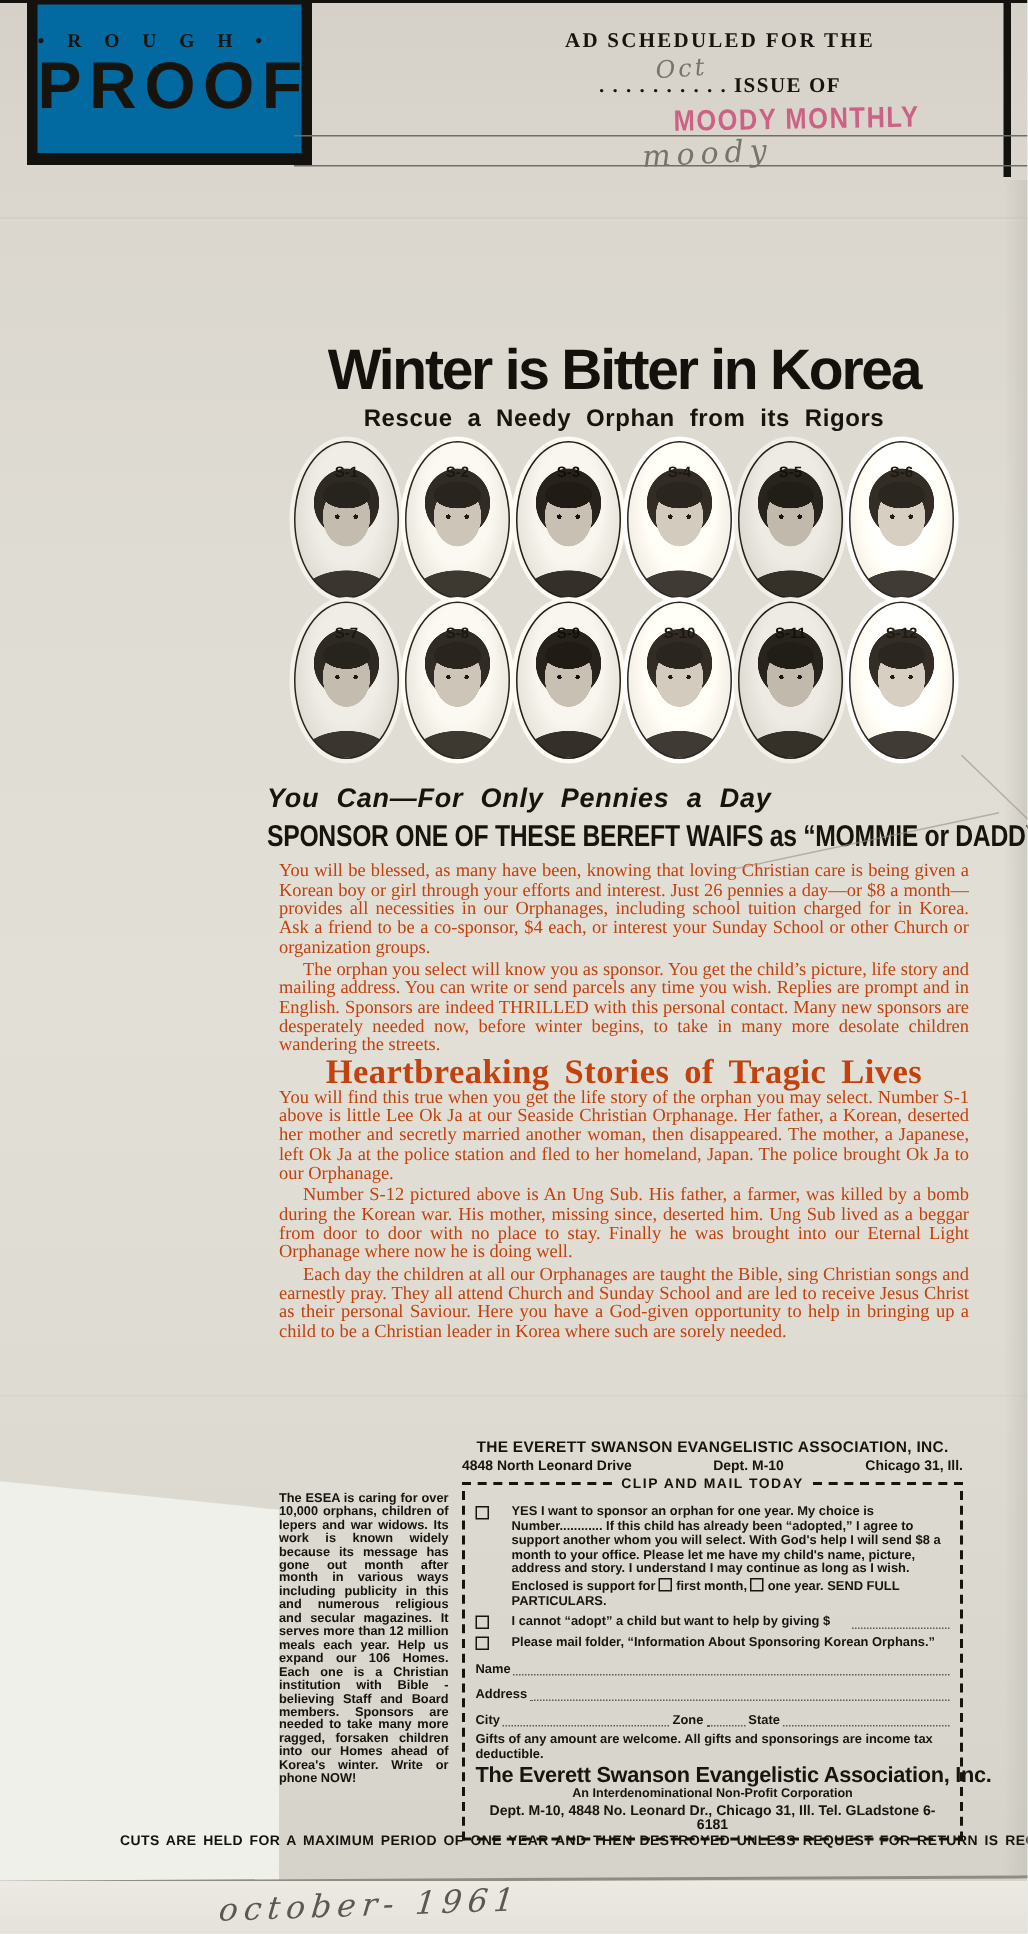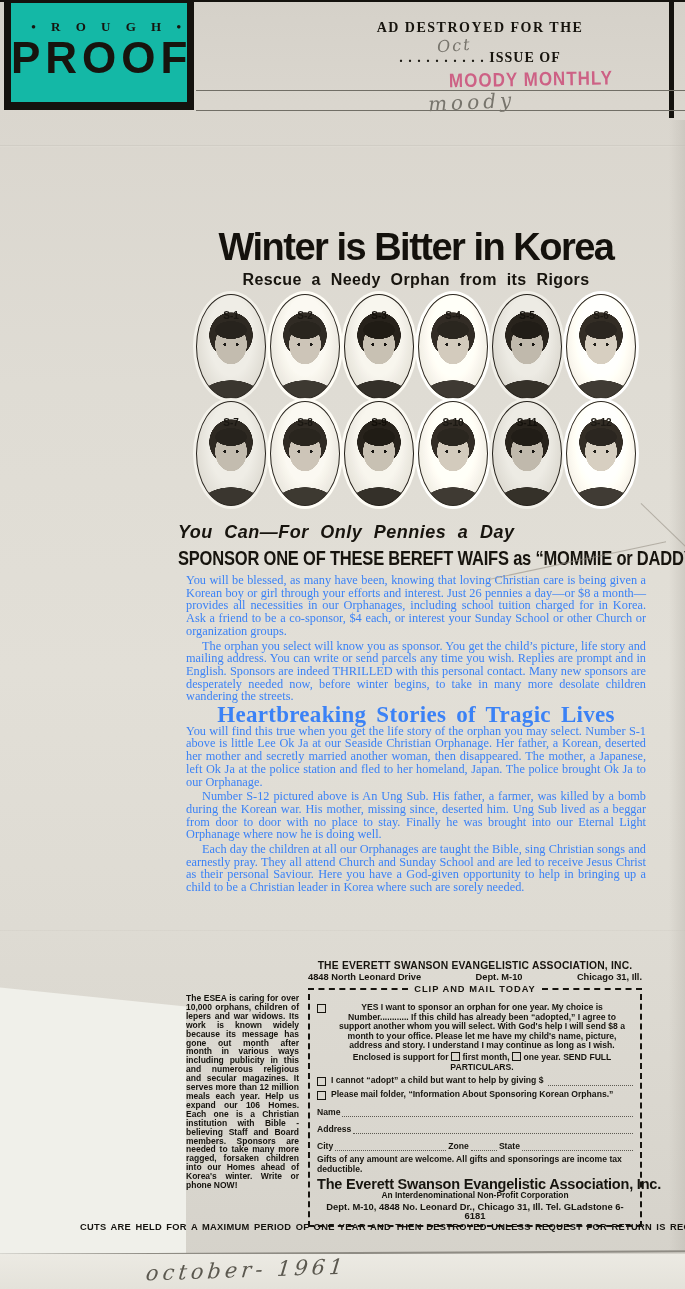--- a/index.html
+++ b/index.html
@@ -2,23 +2,23 @@
 <html><head>
 <meta charset="utf-8">
 <style>
   html,body{margin:0;padding:0;}
   body{width:685px;height:1289px;position:relative;overflow:hidden;
        font-family:"Liberation Sans",sans-serif;color:#17140e;
        background:linear-gradient(180deg,#d5d1c9 0%,#dad6ce 8%,#dfdcd4 30%,#e2dfd7 52%,#dedbd3 72%,#d8d5cd 92%,#d4d1c9 100%);}
   .abs{position:absolute;}
   
   .top-edge{left:0;top:0;width:685px;height:2px;background:#14120e;}
-  .proof-box{left:4px;top:0;width:176px;height:99px;border:4px solid #14120e;
+  .proof-box{left:18px;top:0;width:176px;height:99px;border:4px solid #14120e;
              border-left-width:7px;border-right-width:7px;border-bottom-width:8px;border-top-width:3px;
-             background:#14b8a6;text-align:right;}
+             background:#0369a1;text-align:left;}
   .rough{margin-top:16px;font-family:"Liberation Serif",serif;font-weight:bold;font-size:13px;letter-spacing:6px;}
   .proof{margin-top:1px;font-family:Liberation Sans, sans-serif;font-weight:bold;font-size:44px;line-height:44px;letter-spacing:5px;}
   .form-right-line{left:669px;top:0;width:5px;height:118px;background:#14120e;}
   .schedule{left:335px;top:20px;width:290px;text-align:center;font-family:"Liberation Serif",serif;font-weight:bold;}
   .sched-line1{font-size:14px;letter-spacing:1.5px;}
   .sched-line2{margin-top:14px;font-size:14px;letter-spacing:1px;}
   .rule{height:1px;background:#716e66;}
   .rule1{left:196px;top:90px;width:489px;}
   .rule2{left:196px;top:110px;width:489px;}
   .hand{color:#77746c;font-family:"DejaVu Serif",serif;font-style:italic;}
@@ -49,36 +49,36 @@
       radial-gradient(ellipse 33px 21px at 50% 103%, #3a362f 98%, transparent 100%),
       radial-gradient(ellipse at 50% 40%, #efede6 45%, #d1cdc3 100%);}
   .portrait:nth-child(2){filter:brightness(1.05);} .portrait:nth-child(3){filter:contrast(1.08);}
   .portrait:nth-child(4){filter:brightness(1.08);} .portrait:nth-child(5){filter:brightness(.97) contrast(1.05);}
   .portrait:nth-child(6){filter:brightness(1.1);}
   .child-label{position:absolute;top:15px;left:0;right:0;text-align:center;font-size:10px;font-weight:bold;color:#1a1712;}
   .tagline{text-align:left;margin-top:16px;font-size:18px;font-weight:bold;font-style:italic;word-spacing:6px;letter-spacing:.5px;}
   .sponsor-head{text-align:center;margin-top:4px;font-size:16.5px;font-weight:bold;letter-spacing:-.2px;
                 transform:scaleY(1.22);transform-origin:center top;white-space:nowrap;}
   .bodycopy{margin:8px 8px 0 8px;font-family:"Liberation Serif",serif;font-size:12.3px;line-height:12.7px;
-            text-align:justify;color:#3b82f6;}
+            text-align:justify;color:#c2410c;}
   .bodycopy p{margin:0 0 2px 0;}
   .bodycopy p.ind{text-indent:16px;}
   .stories-head{text-align:center;margin:6px 0 3px 0;font-size:23px;font-weight:bold;word-spacing:4px;letter-spacing:.3px;}
   
   .bottom{left:186px;top:960px;width:456px;display:flex;gap:9px;}
   .sidebar{width:113px;margin-top:34px;font-size:8.5px;line-height:8.9px;font-weight:bold;text-align:justify;color:#15130e;}
   .coupon-col{flex:1;min-width:0;}
   .coupon-org{text-align:center;font-size:10.3px;font-weight:bold;letter-spacing:.2px;}
   .coupon-addr{display:flex;justify-content:space-between;font-size:9.3px;font-weight:bold;margin-top:1px;}
   .clip-row{display:flex;align-items:center;gap:6px;font-size:9.3px;font-weight:bold;letter-spacing:1px;margin-top:2px;white-space:nowrap;}
   .dashline{flex:1;height:0;border-top:2px dashed #16140f;}
   .coupon-box{border-left:2px dashed #16140f;border-right:2px dashed #16140f;border-bottom:2px dashed #16140f;
               padding:5px 7px 4px 7px;font-size:8.6px;line-height:9.6px;font-weight:bold;color:#17150f;}
   .cb{display:inline-block;width:7px;height:7px;border:1px solid #17150f;background:transparent;vertical-align:-1px;flex:none;}
-  .cb-row{display:flex;gap:5px;margin-top:4px;align-items:flex-start;text-align:center;}
+  .cb-row{display:flex;gap:15px;margin-top:4px;align-items:flex-start;}
   .cb-row .cb{margin-top:1px;}
   .leader{flex:1;border-bottom:1px dotted #5d5a52;min-width:14px;height:9px;}
   .leader.short{flex:0 0 26px;}
   .field-row{display:flex;align-items:flex-end;gap:2px;margin-top:7px;}
   .gifts-note{margin-top:4px;font-weight:bold;}
   .coupon-footer-org{text-align:center;margin-top:6px;font-size:14.5px;font-weight:bold;letter-spacing:-.2px;white-space:nowrap;}
   .coupon-footer-sub{text-align:center;margin-top:1px;font-size:8.4px;font-weight:bold;}
   .coupon-footer-addr{text-align:center;margin-top:1px;font-size:9.4px;font-weight:bold;}
   .white-corner{left:0;top:982px;width:186px;height:272px;background:#f0f0ea;
                 clip-path:polygon(0 2%,100% 9%,100% 100%,0 100%);}
@@ -94,21 +94,21 @@
 
 <div class="abs top-edge"></div>
 
 <div class="abs proof-box">
   <div class="rough">• R O U G H •</div>
   <div class="proof">PROOF</div>
 </div>
 <div class="abs form-right-line"></div>
 
 <div class="abs schedule">
-  <div class="sched-line1">AD DESTROYED FOR THE</div>
+  <div class="sched-line1">AD SCHEDULED FOR THE</div>
   <div class="sched-line2">. . . . . . . . . . ISSUE OF</div>
 </div>
 <div class="abs hand hand-oct">Oct</div>
 <div class="abs rule rule1"></div>
 <div class="abs rule rule2"></div>
 <div class="abs stamp">MOODY MONTHLY</div>
 <div class="abs hand hand-moody">moody</div>
 
 <div class="abs crease crease1"></div>
 <div class="abs crease crease2"></div>

